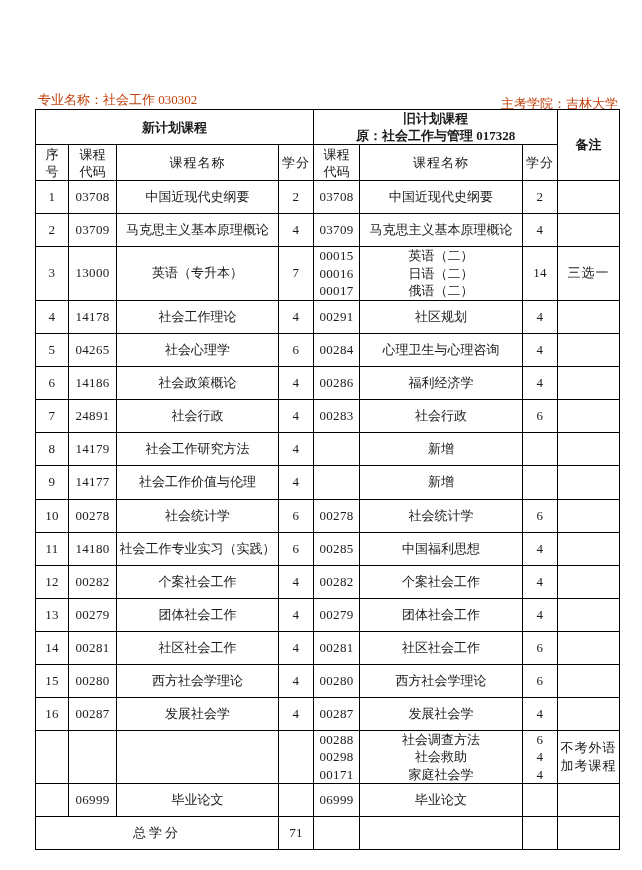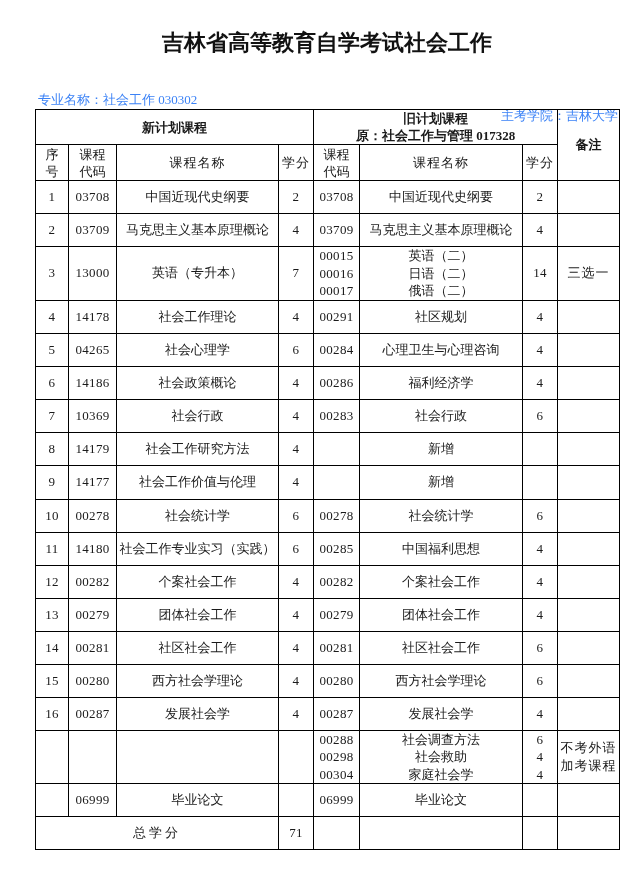--- a/index.html
+++ b/index.html
@@ -9,24 +9,24 @@
     color: #1a1a1a;
   }
   .title {
     position: absolute; left: 35px; top: 27px; width: 584px;
     text-align: center; font-size: 22px; font-weight: bold;
     line-height: 32px; color: #111;
   }
   .title div { white-space: nowrap; }
   .meta {
     position: absolute; left: 38px; top: 92px; width: 580px; height: 16px;
-    font-size: 13px; line-height: 16px; color: #3b82f6;
+    font-size: 13px; line-height: 16px; color: #c2410c;
   }
   .meta .l { position: absolute; left: 0; top: 0; white-space: nowrap; }
-  .meta .r { position: absolute; right: 0; top: 16px; white-space: nowrap; }
+  .meta .r { position: absolute; right: 0; top: 4px; white-space: nowrap; }
 
   table.swap {
     position: absolute; left: 35px; top: 109px;
     border-collapse: collapse; table-layout: fixed; width: 585px;
   }
   table.swap td {
     border: 1px solid #000; padding: 0; text-align: center; vertical-align: middle;
     font-size: 13px; white-space: nowrap; overflow: hidden; color: #1a1a1a;
   }
   tr.h35 { height: 35px; }
@@ -43,21 +43,20 @@
   td.nm { font-size: 13px; margin-left: 16px; }
   td.multi div { line-height: 17.5px; }
   td.rm { font-size: 13px; letter-spacing: 1px; }
   td.rm2 div { line-height: 18px; letter-spacing: 1px; }
   td.tot { letter-spacing: 3px; }
 </style>
 </head>
 <body>
 
 <div class="title">
-  <div>吉林省高等教育自学考试社会工作</div>
 </div>
 
 <div class="meta">
   <span class="l">专业名称：社会工作 030302</span>
   <span class="r">主考学院：吉林大学</span>
 </div>
 
 <table class="swap">
   <colgroup>
     <col style="width:33px">
@@ -168,21 +167,21 @@
     <td class="nm">社会政策概论</td>
     <td class="num">4</td>
     <td class="num">00286</td>
     <td class="nm">福利经济学</td>
     <td class="num">4</td>
     <td class="rm"></td>
   </tr>
 
   <tr class="r33">
     <td class="num">7</td>
-    <td class="num">10369</td>
+    <td class="num">24891</td>
     <td class="nm">社会行政</td>
     <td class="num">4</td>
     <td class="num">00283</td>
     <td class="nm">社会行政</td>
     <td class="num">6</td>
     <td class="rm"></td>
   </tr>
 
   <tr class="r33">
     <td class="num">8</td>
@@ -284,21 +283,21 @@
   </tr>
 
   <tr class="r53">
     <td class="num"></td>
     <td class="num"></td>
     <td class="nm"></td>
     <td class="num"></td>
     <td class="num multi">
       <div>00288</div>
       <div>00298</div>
-      <div>00304</div>
+      <div>00171</div>
     </td>
     <td class="nm multi">
       <div>社会调查方法</div>
       <div>社会救助</div>
       <div>家庭社会学</div>
     </td>
     <td class="num multi">
       <div>6</div>
       <div>4</div>
       <div>4</div>

